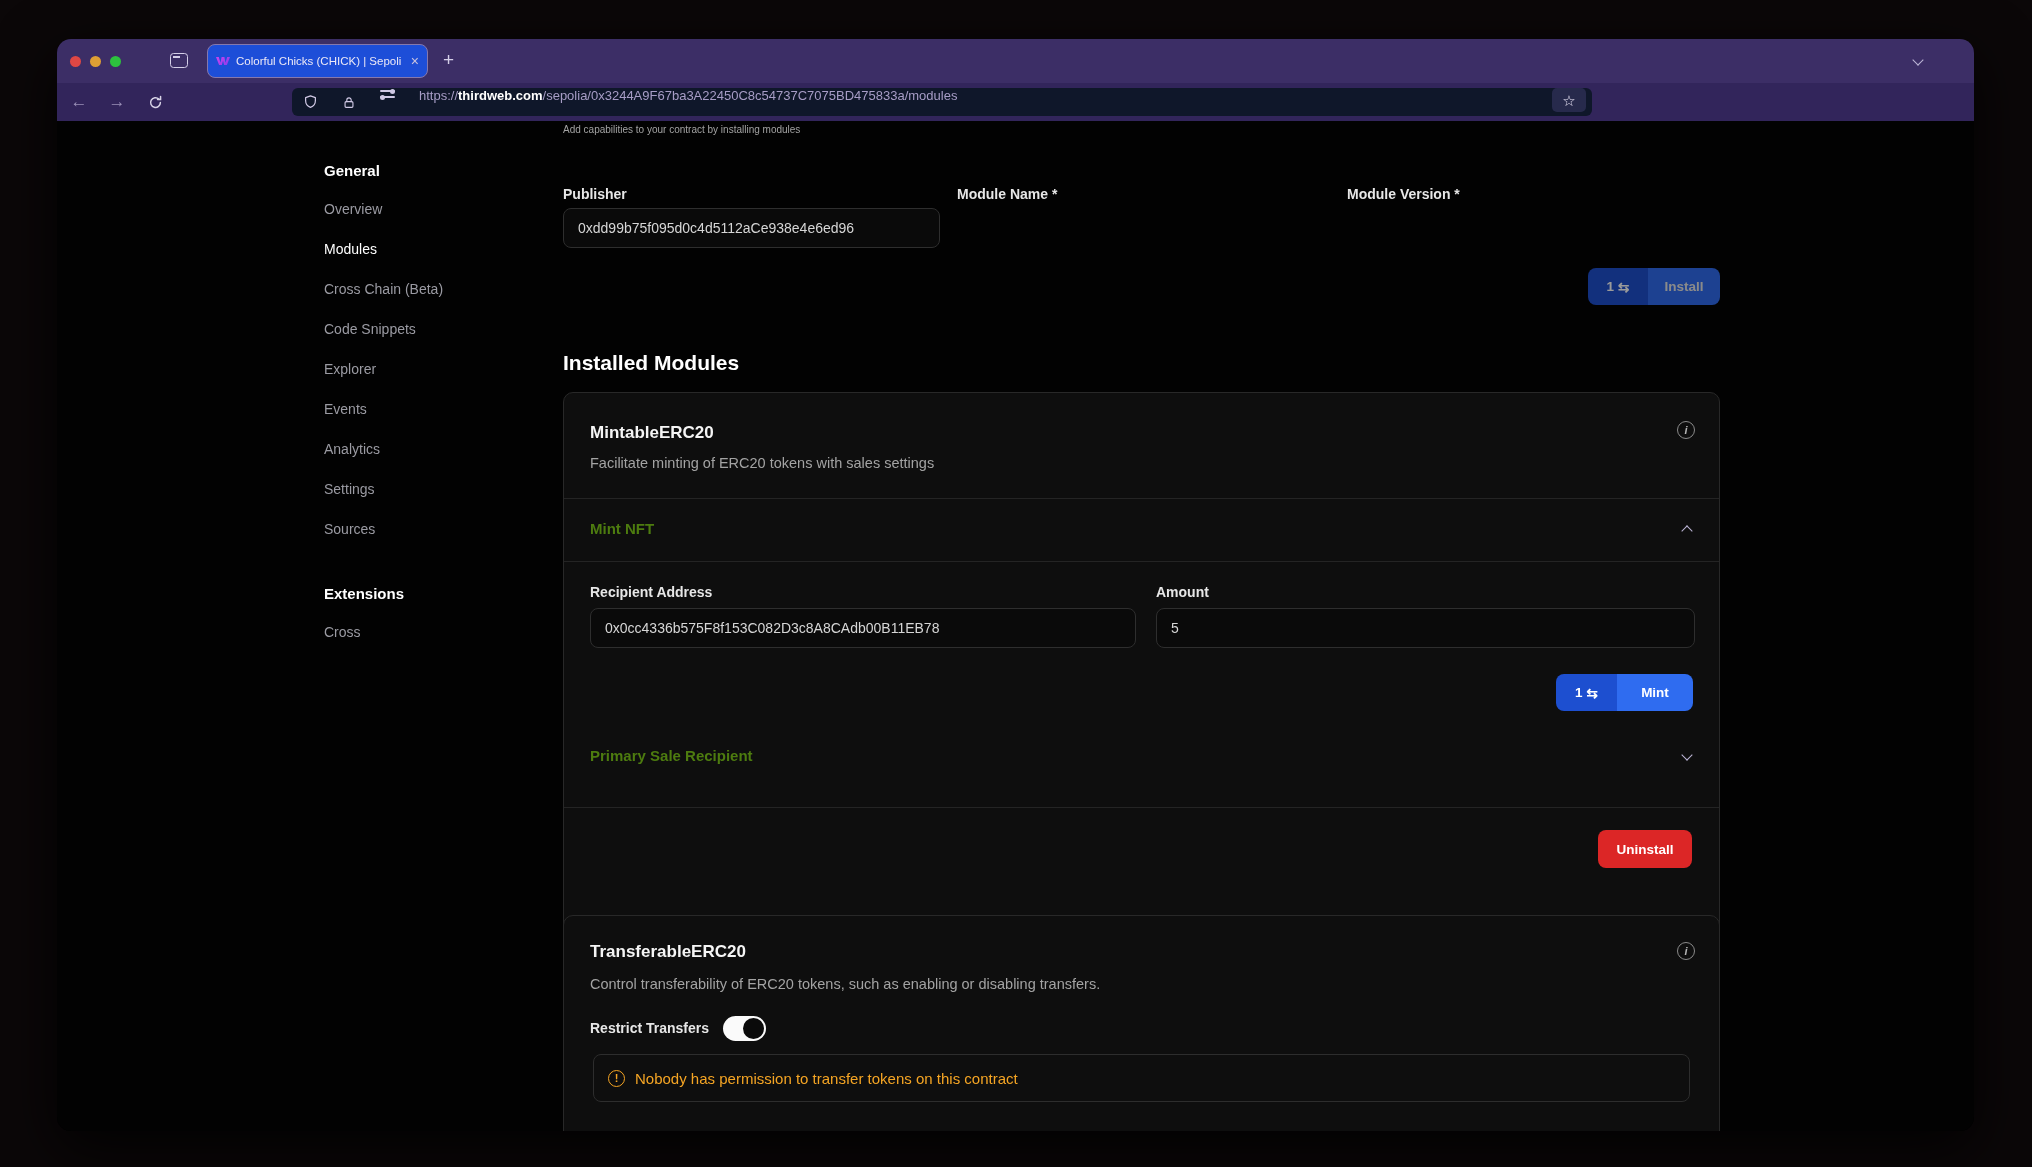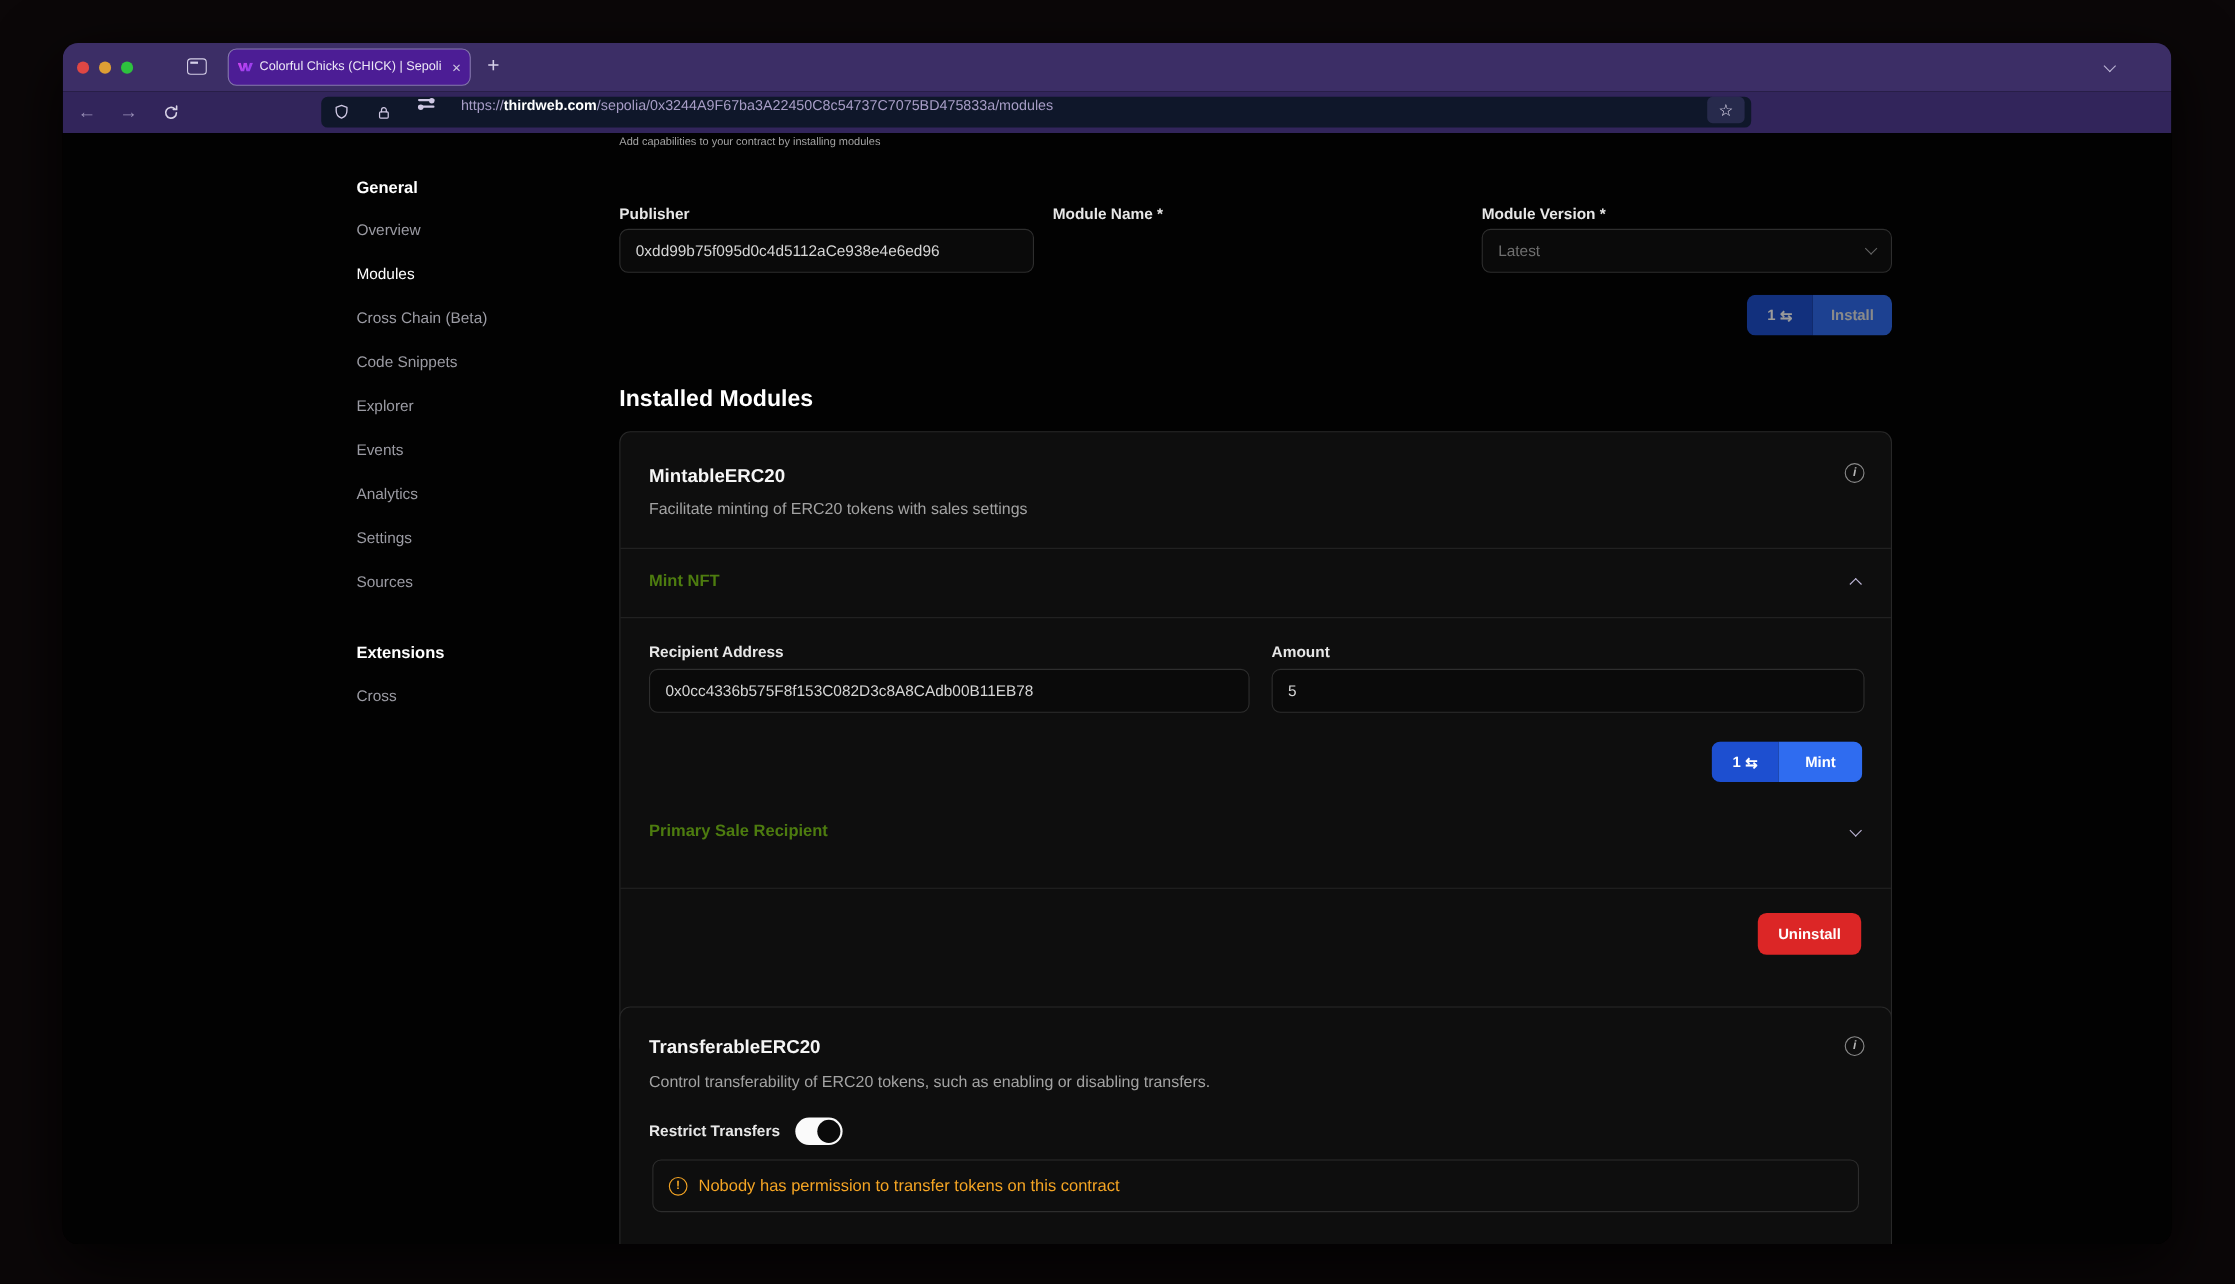--- a/index.html
+++ b/index.html
@@ -11,21 +11,21 @@
             box-shadow:0 18px 60px rgba(0,0,0,.85); }
 
   
   .tabbar { position:absolute; left:0; top:0; right:0; height:44px; background:#3c2e66;
             display:flex; align-items:center; }
   .lights { display:flex; gap:9px; margin-left:13px; }
   .light { width:11px; height:11px; border-radius:50%; }
   .fxview { position:absolute; left:113px; top:14px; width:18px; height:15px;
             border:1.6px solid #d5cfe8; border-radius:3.5px; }
   .fxview::before { content:""; position:absolute; left:2px; right:7px; top:2px; height:1.8px; background:#d5cfe8; }
-  .tab { position:absolute; left:150px; top:5px; width:221px; height:34px; background:#4c1d95;
+  .tab { position:absolute; left:150px; top:5px; width:221px; height:34px; background:#1d4ed8;
          border:1px solid #8578ad; border-radius:8px; display:flex; align-items:center;
          padding:0 8px; gap:6px; overflow:hidden; }
   .favicon { width:14px; height:14px; flex:0 0 14px;
              background:linear-gradient(135deg,#d946ef,#7c3aed);
              clip-path:polygon(0 22%,20% 22%,32% 62%,40% 22%,60% 22%,68% 62%,80% 22%,100% 22%,78% 78%,58% 78%,50% 48%,42% 78%,22% 78%); }
   .tab-title { color:#ece8f6; font-size:11.5px; white-space:nowrap; overflow:hidden; flex:1; }
   .tab-close { color:#cbc4de; font-size:14px; line-height:14px; flex:0 0 auto; }
   .newtab { position:absolute; left:386px; top:10px; color:#d5cfe8; font-size:19px; font-weight:300; }
   .tabs-chev { position:absolute; right:52px; top:17px; }
   .chev { display:inline-block; width:8px; height:8px; border-right:1.7px solid #bdb6d6; border-bottom:1.7px solid #bdb6d6; }
@@ -204,24 +204,20 @@
       <div class="snav" style="top:398px">Sources</div>
       <div class="snav head" style="top:463px">Extensions</div>
       <div class="snav" style="top:501px">Cross</div>
 
       <div class="intro">Add capabilities to your contract by installing modules</div>
 
       <div class="flabel" style="left:506px">Publisher</div>
       <input class="fbox" style="left: 506px; width: 377px;" value="0xdd99b75f095d0c4d5112aCe938e4e6ed96">
       <div class="flabel" style="left:900px">Module Name *</div>
       <div class="flabel" style="left:1290px">Module Version *</div>
-      <div class="fbox selbox" style="left:1290px; width:373px">
-        <span class="dimtext">Latest</span>
-        <span class="chev down" style="border-color:#666666; margin-top:-4px"></span>
-      </div>
       <div class="splitbtn disabled" style="left:1531px; top:147px; width:132px">
         <span class="seg1" style="width:60px">
             <span>1</span>
             <span>⇆</span>
           </span>
         <span class="seg2" style="width:72px">Install</span>
       </div>
 
       <div class="h2">Installed Modules</div>
 

